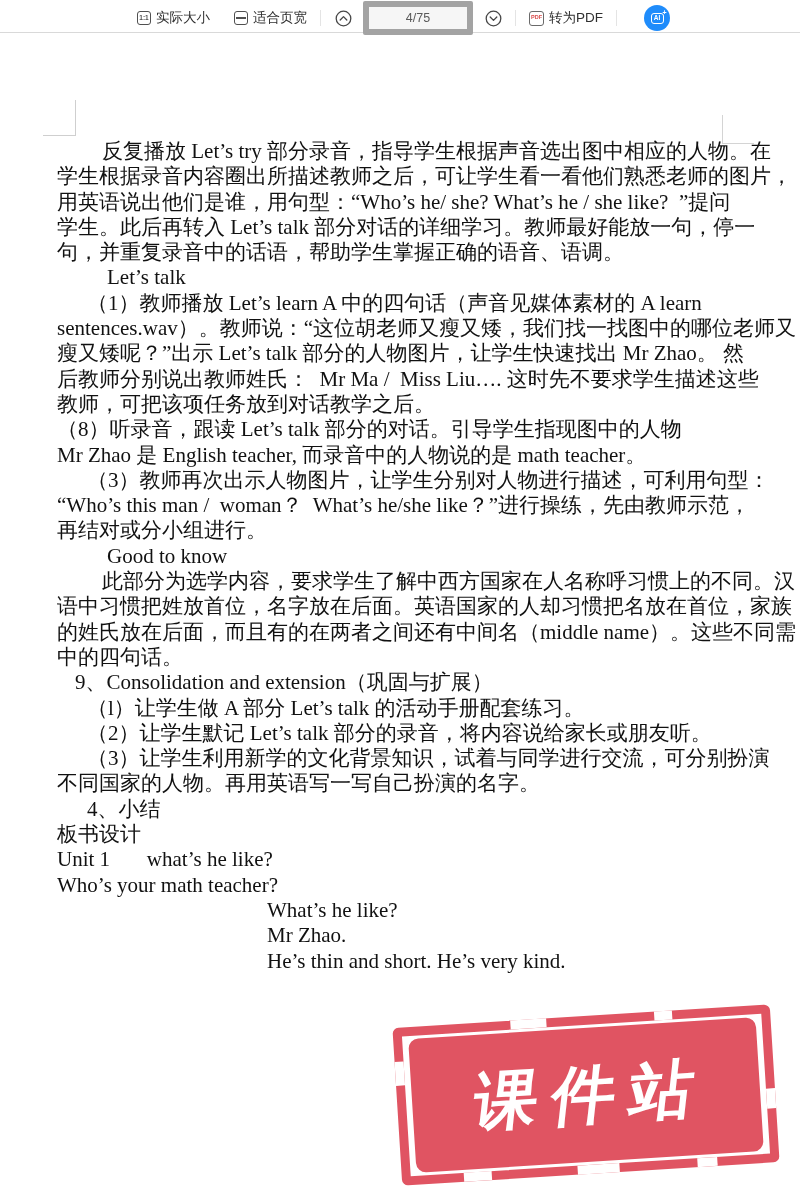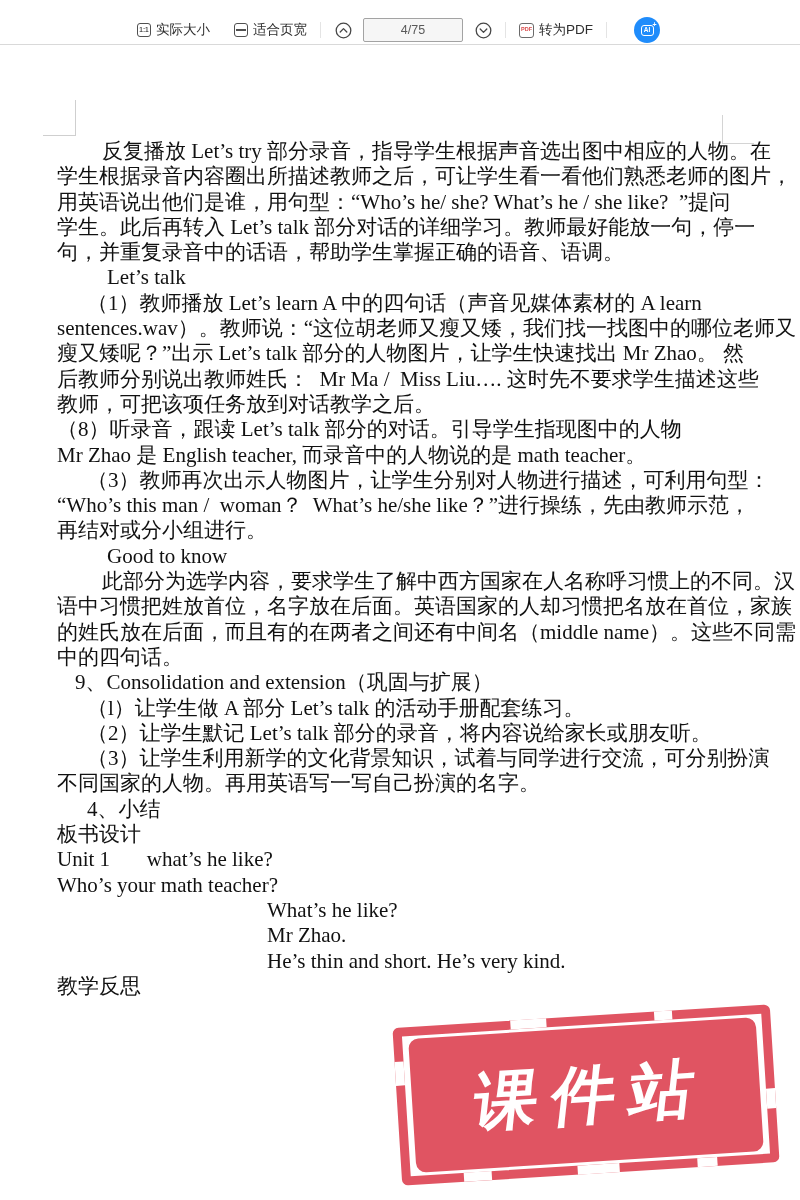--- a/index.html
+++ b/index.html
@@ -2,36 +2,36 @@
 <html><head>
 <meta charset="utf-8">
 <style>
   html,body{margin:0;padding:0;}
   body{
     width:800px;height:1200px;position:relative;background:#ffffff;overflow:hidden;
     font-family:"Liberation Sans",sans-serif;
   }
   
   .toolbar{
-    position:absolute;left:0;top:16px;width:800px;height:29px;background:#ffffff;
+    position:absolute;left:0;top:4px;width:800px;height:29px;background:#ffffff;
     border-bottom:1px solid #d9d9d9;display:flex;align-items:center;
     padding-left:137px;box-sizing:border-box;
   }
   .tb-item{display:flex;align-items:center;gap:5px;cursor:pointer;color:#2f2f2f;
     font-size:13.5px;white-space:nowrap;}
   .icon-sq{width:14px;height:14px;border:1.4px solid #505050;border-radius:3px;
     box-sizing:border-box;display:flex;align-items:center;justify-content:center;position:relative;}
   .icon-sq i{font-style:normal;font-size:6.5px;font-weight:bold;color:#505050;line-height:1;}
   .icon-fit{width:14px;height:14px;border:1.4px solid #505050;border-radius:3px;
     box-sizing:border-box;position:relative;}
   .icon-fit::after{content:"";position:absolute;left:1px;right:1px;top:50%;margin-top:-0.9px;height:1.8px;background:#505050;}
   .tb-sep{width:1px;height:16px;background:#e4e4e4;margin:0 13px;}
   .nav-btn{width:18px;height:18px;display:flex;align-items:center;justify-content:center;cursor:pointer;}
   .page-box{
-    width:98px;height:22px;background:#f6f6f6;border:1px solid #a3a3a3;border-radius:2px;
+    width:98px;height:22px;background:#f6f6f6;border:6px solid #a3a3a3;border-radius:2px;
     margin:0 11px;display:flex;align-items:center;justify-content:center;
     font-size:12.5px;color:#5a5a5a;cursor:text;
   }
   .pdf-icon{width:15px;height:15px;border:1.2px solid #6a6a6a;border-radius:3px;
     box-sizing:border-box;display:flex;align-items:center;justify-content:center;}
   .pdf-icon i{font-style:normal;font-size:5.5px;font-weight:bold;color:#d94a4a;line-height:1;}
   .ai-btn{width:26px;height:26px;border-radius:50%;background:#1f8cfb;margin-left:14px;
     display:flex;align-items:center;justify-content:center;cursor:pointer;position:relative;}
   .ai-box{width:13px;height:11px;border:1.3px solid #ffffff;border-radius:3px;
     box-sizing:border-box;display:flex;align-items:center;justify-content:center;position:relative;}
@@ -155,21 +155,20 @@
   <div class="ln i30">（2）让学生默记 Let’s talk 部分的录音，将内容说给家长或朋友听。</div>
   <div class="ln i30">（3）让学生利用新学的文化背景知识，试着与同学进行交流，可分别扮演</div>
   <div class="ln i0">不同国家的人物。再用英语写一写自己扮演的名字。</div>
   <div class="ln i30">4、小结</div>
   <div class="ln i0">板书设计</div>
   <div class="ln i0">Unit 1       what’s he like?</div>
   <div class="ln i0">Who’s your math teacher?</div>
   <div class="ln i210">What’s he like?</div>
   <div class="ln i210">Mr Zhao.</div>
   <div class="ln i210">He’s thin and short. He’s very kind.</div>
-  <div class="ln i0">教学反思</div>
 </main>
 
 <div class="stamp">
   <div class="stamp-outer"></div>
   <i class="notch" style="top:0;left:118px;width:36px;height:9px;"></i>
   <i class="notch" style="top:0;left:262px;width:18px;height:9px;"></i>
   <i class="notch" style="bottom:0;left:62px;width:28px;height:9px;"></i>
   <i class="notch" style="bottom:0;left:176px;width:42px;height:9px;"></i>
   <i class="notch" style="bottom:0;left:296px;width:20px;height:9px;"></i>
   <i class="notch" style="left:0;top:34px;width:9px;height:24px;"></i>

